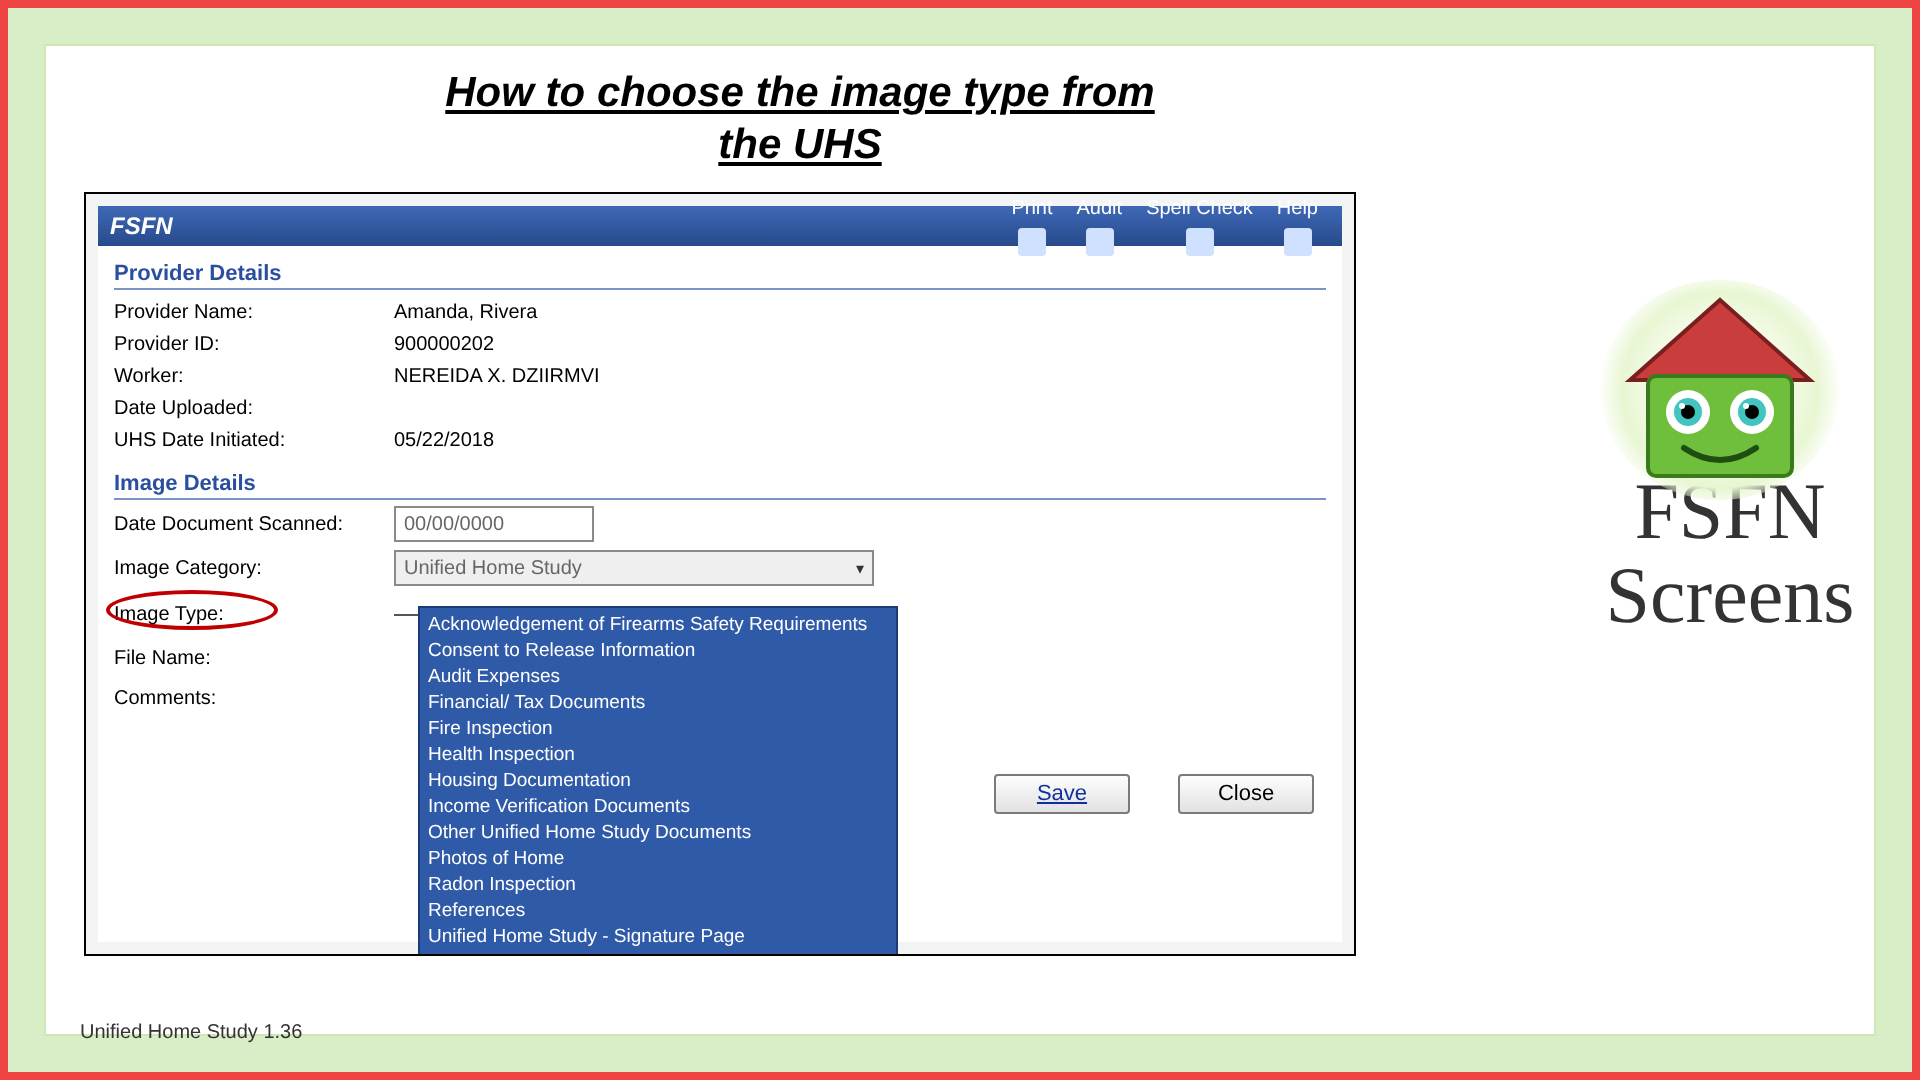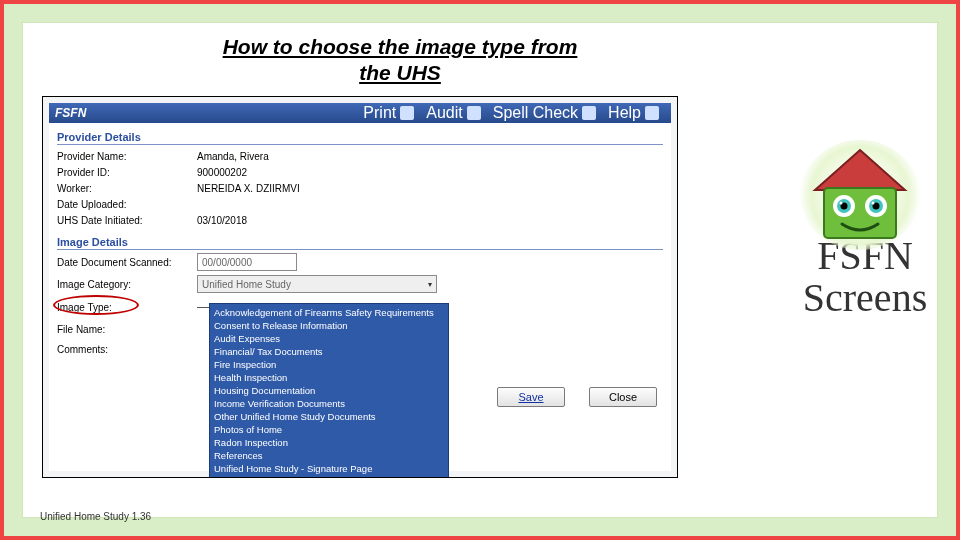--- a/index.html
+++ b/index.html
@@ -109,22 +109,23 @@
     padding-left: 6px;
     text-align: right;
   }
   .topbar .spacer { flex: 1; }
   .topbar .tbtn {
     display: flex;
     align-items: center;
     gap: 4px;
     font-style: normal;
     font-weight: normal;
-    font-size: 16px;
+    font-size: 10px;
     margin-right: 12px;
+    flex-direction: column;
   }
   .topbar .ticon {
     width: 14px; height: 14px;
     background: #cfe1ff;
     border-radius: 2px;
     display: inline-block;
   }
   .content {
     padding: 4px 8px 8px 8px;
     font-size: 10px;
@@ -286,21 +287,21 @@
         <div class="row">
           <div class="lab">Worker:</div>
           <div class="val">NEREIDA X. DZIIRMVI</div>
         </div>
         <div class="row">
           <div class="lab">Date Uploaded:</div>
           <div class="val"></div>
         </div>
         <div class="row">
           <div class="lab">UHS Date Initiated:</div>
-          <div class="val">03/10/2018</div>
+          <div class="val">05/22/2018</div>
         </div>
 
         <div class="section-title" style="margin-top:8px">Image Details</div>
         <hr class="rule">
 
         <div class="row" style="margin-top:2px">
           <div class="lab">Date Document Scanned:</div>
           <div class="val">
             <div class="sel" style="width:90px;background:#fff;">
               <span>00/00/0000</span>

